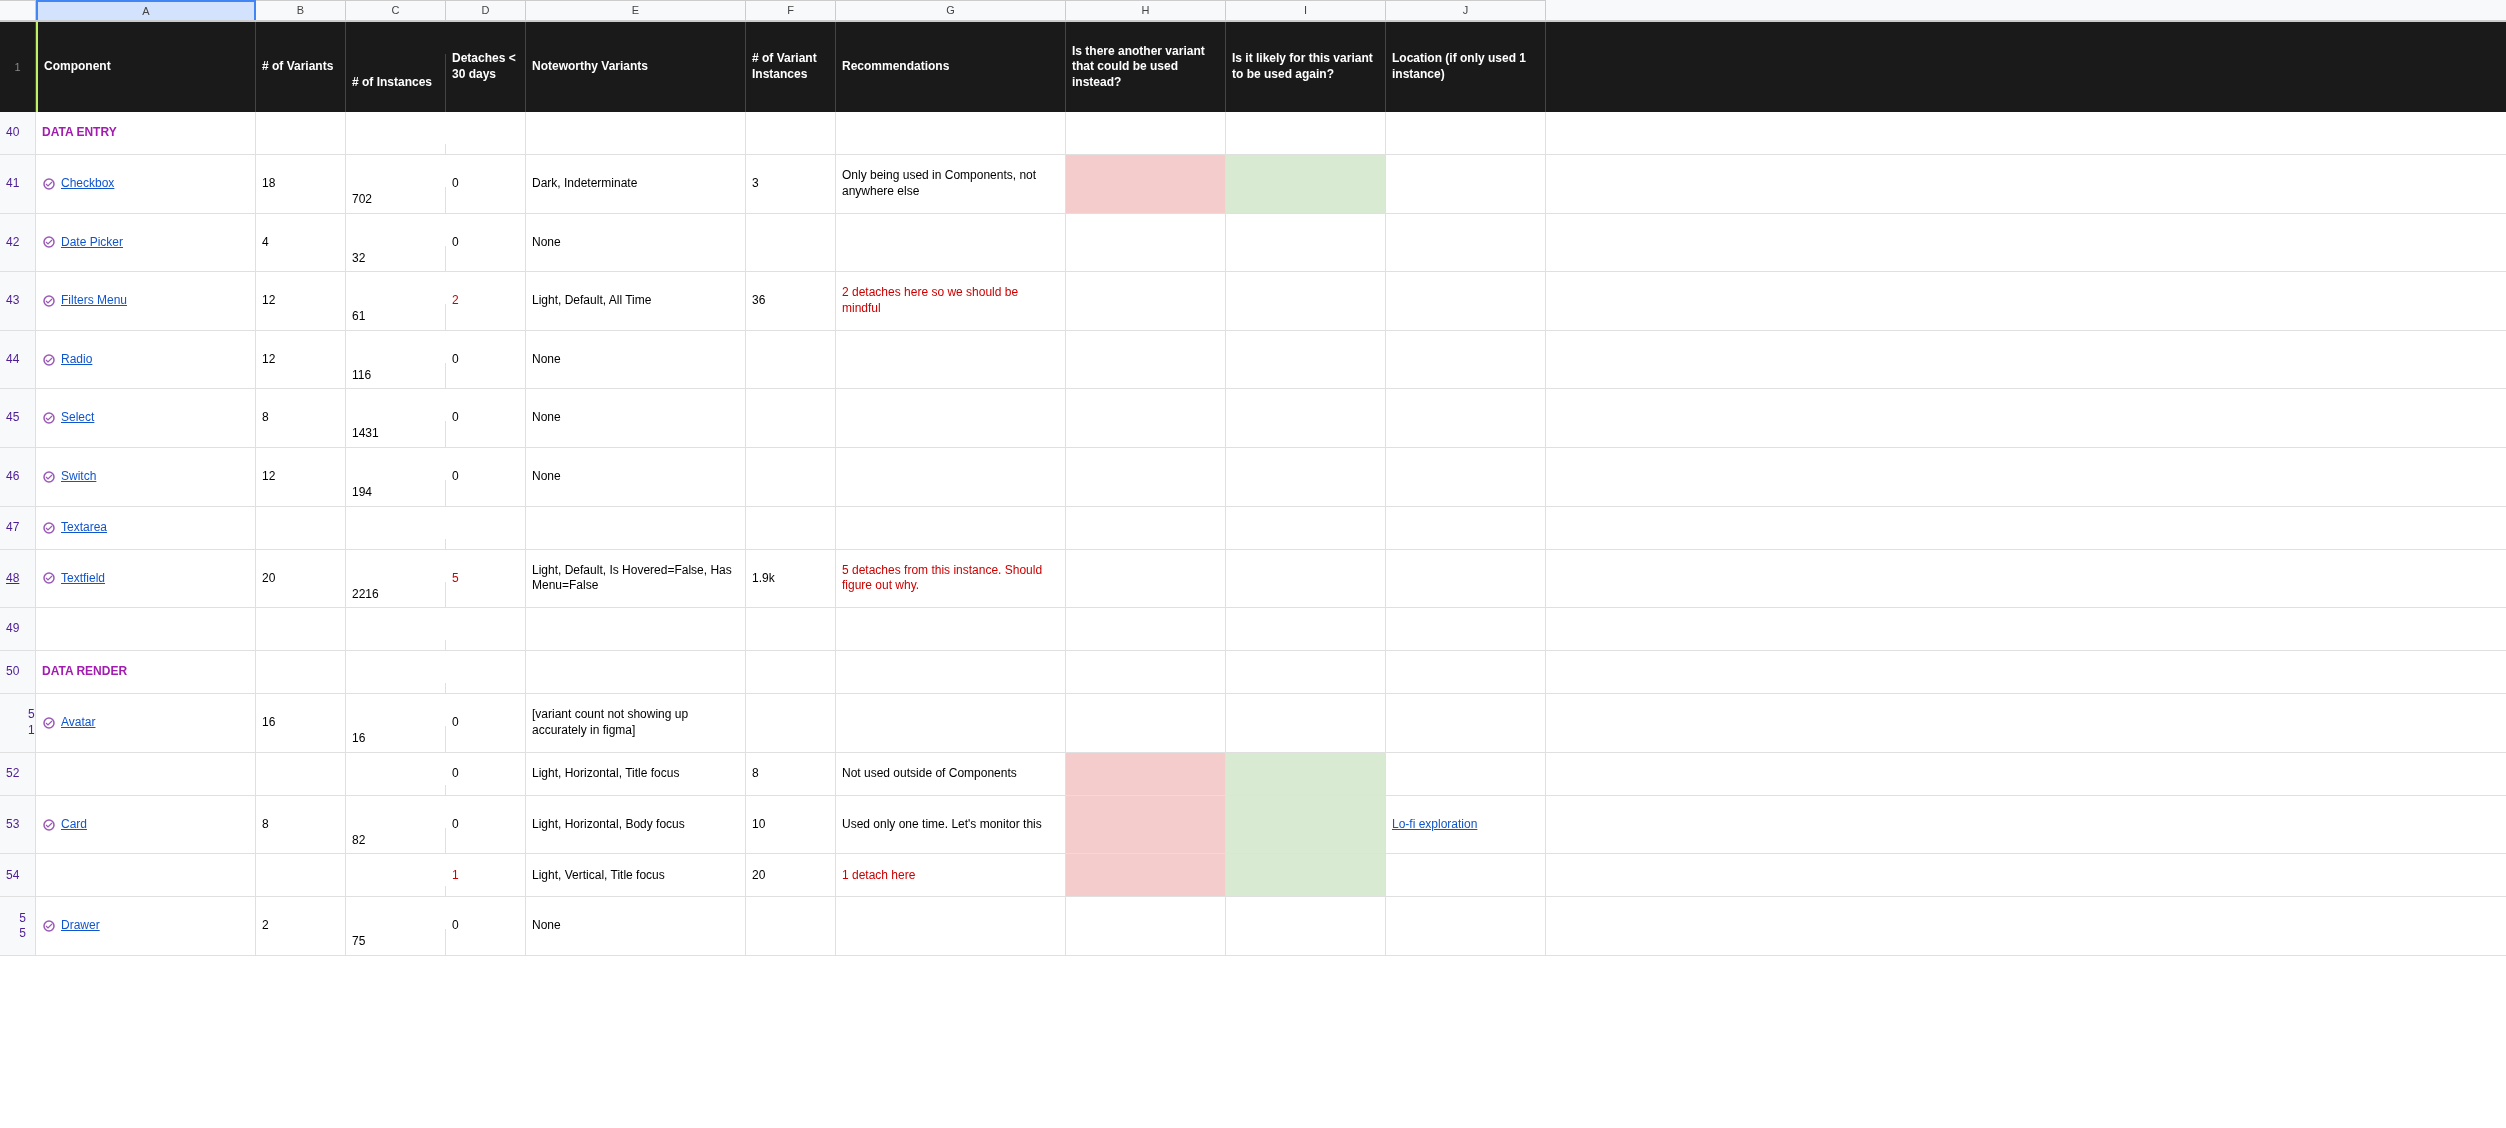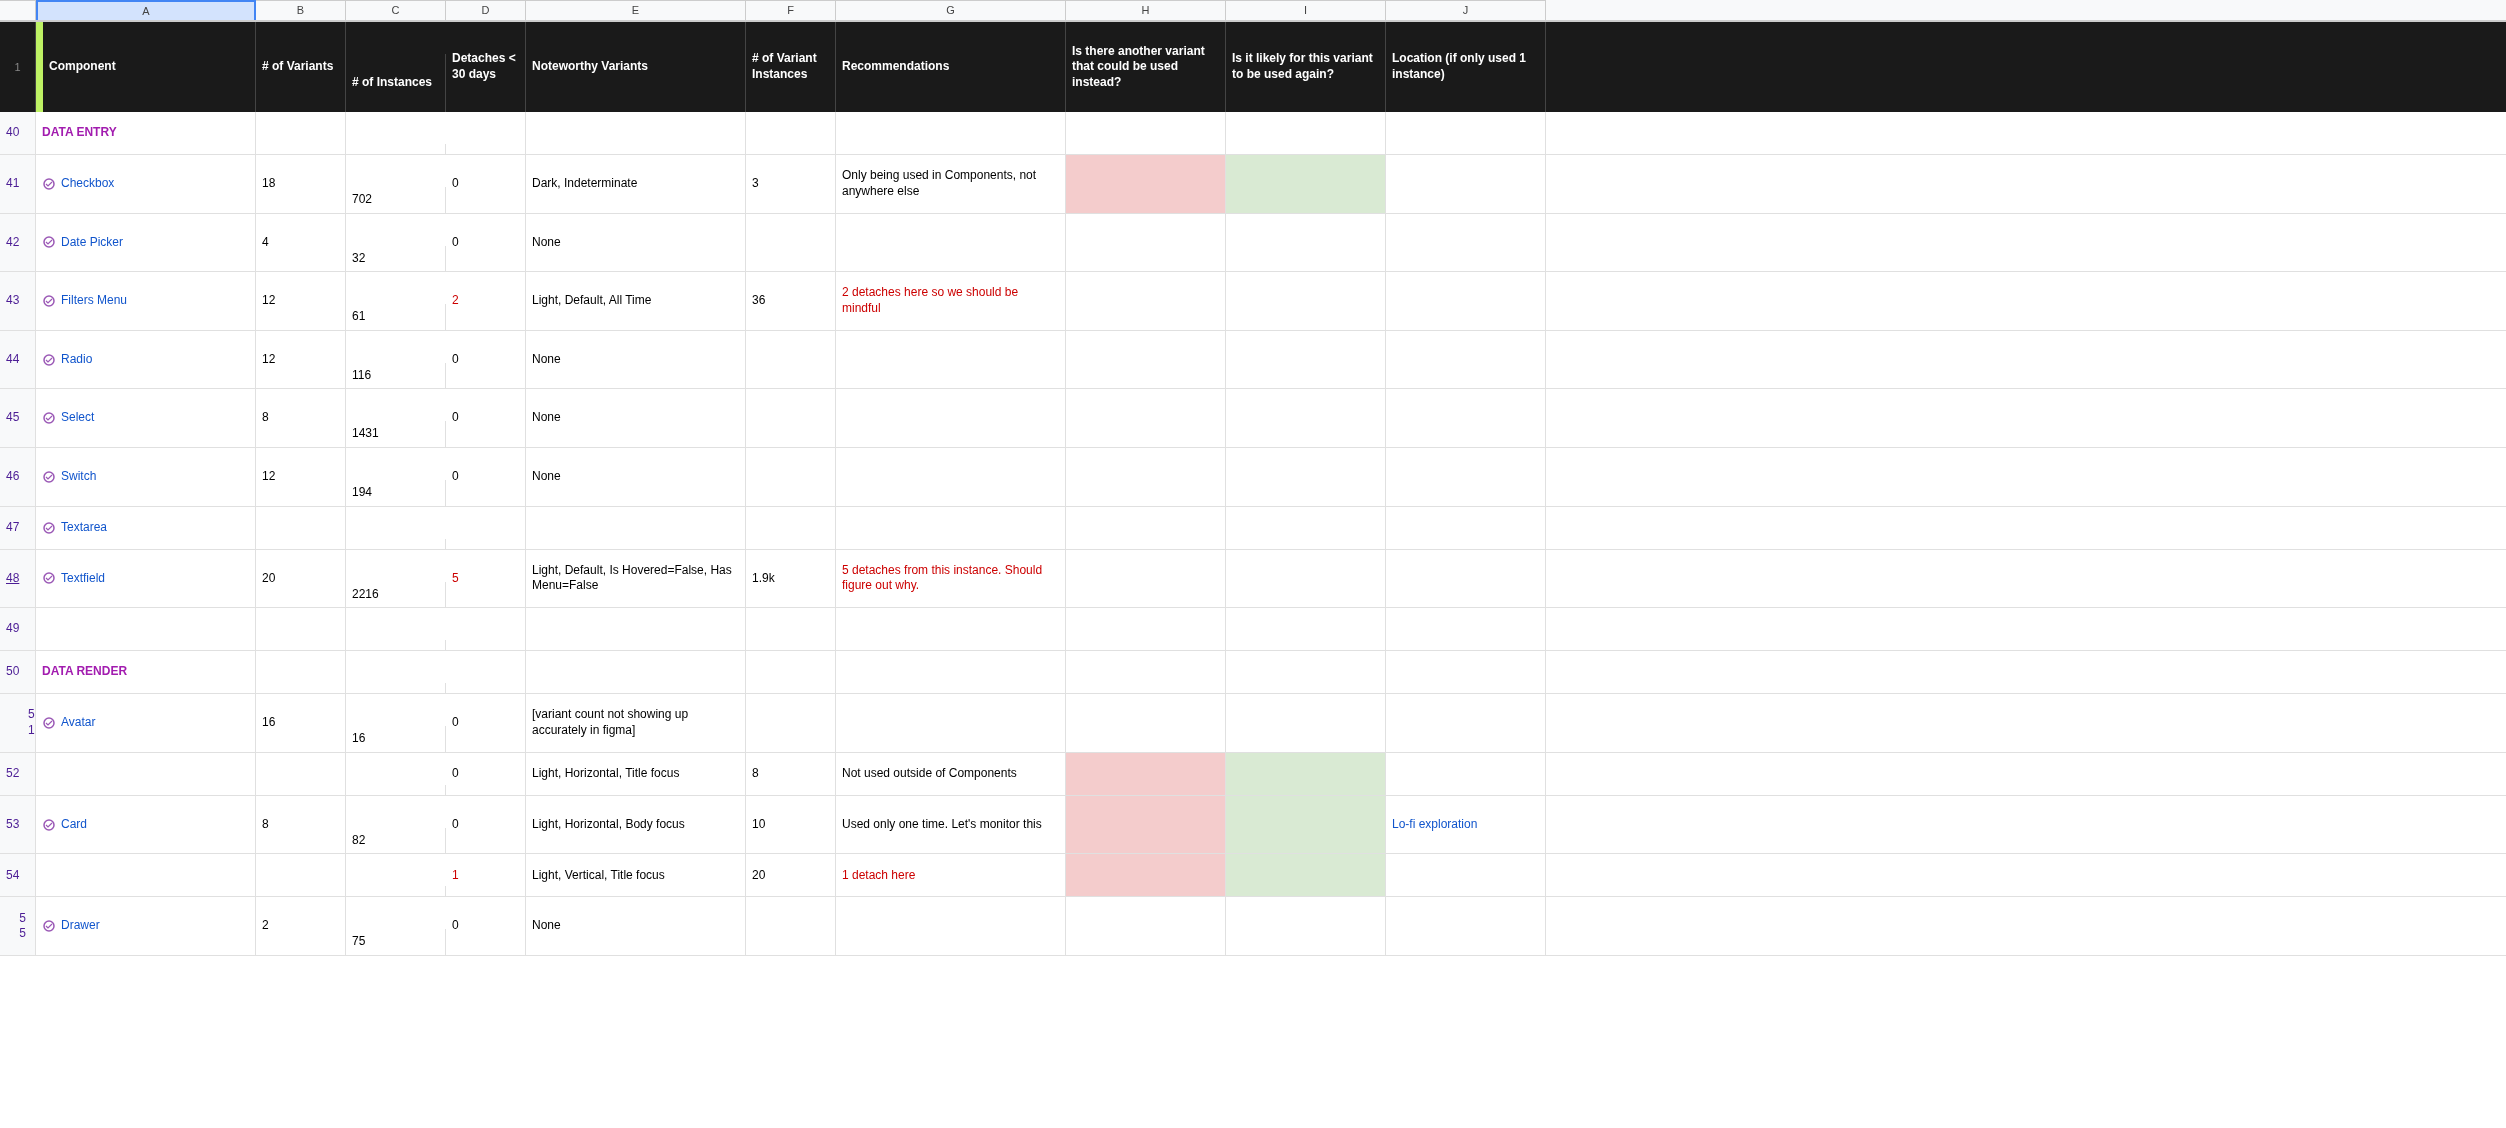--- a/index.html
+++ b/index.html
@@ -90,20 +90,21 @@
     
     .section-header {
       font-weight: bold;
       font-size: 12px;
       color: #a21caf;
     }
 
     
     .link {
       color: #1155cc;
+      text-decoration: underline;
       cursor: pointer;
     }
 
     
     .comp-icon {
       display: inline-flex;
       align-items: center;
       justify-content: center;
       width: 14px;
       height: 14px;
@@ -145,21 +146,21 @@
     <div class="col-header-cell" style="width:220px;">E</div>
     <div class="col-header-cell" style="width:90px;">F</div>
     <div class="col-header-cell" style="width:230px;">G</div>
     <div class="col-header-cell" style="width:160px;">H</div>
     <div class="col-header-cell" style="width:160px;">I</div>
     <div class="col-header-cell" style="width:160px;">J</div>
   </div>
 
   <div class="header-row">
     <div class="row-num" style="background:#1a1a1a; color:#888; border-right:1px solid #444; display:flex; align-items:center; justify-content:center;">1</div>
-    <div class="header-cell col-a" style="border-left:7px solid #bef264;">
+    <div class="header-cell col-a" style="border-left:2px solid #bef264;">
       <span>Component</span>
     </div>
     <div class="header-cell col-b">
       <span># of Variants</span>
     </div>
     <div class="header-cell col-c">
       <span># of Instances</span>
     </div>
     <div class="header-cell col-d">
       <span>Detaches &lt; 30 days</span>

